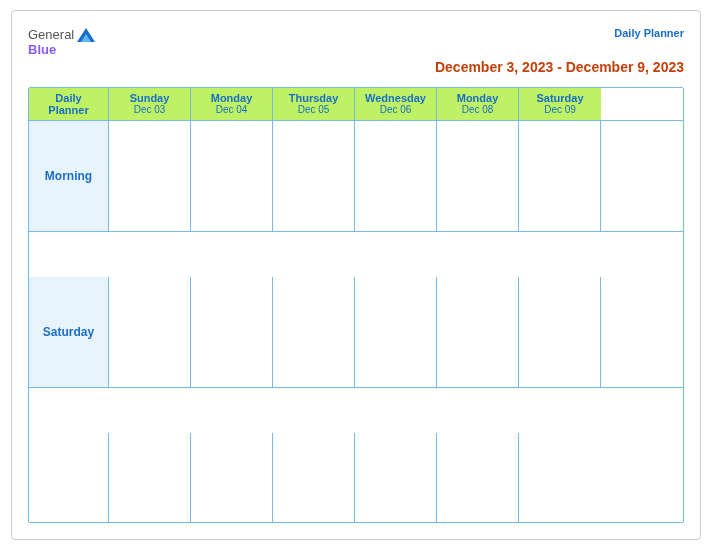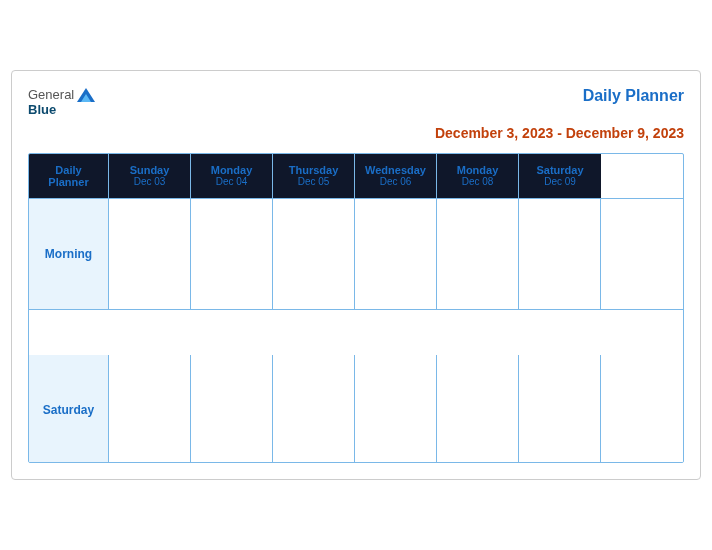--- a/index.html
+++ b/index.html
@@ -7,21 +7,21 @@
       width: 712px;
       height: 550px;
       background: #fff;
       font-family: Arial, sans-serif;
       display: flex;
       align-items: center;
       justify-content: center;
     }
     .page {
       width: 690px;
-      height: 410px;
+      height: 530px;
       background: #fff;
       border: 1px solid #ccc;
       border-radius: 4px;
       padding: 16px;
       display: flex;
       flex-direction: column;
     }
     .header {
       display: flex;
       justify-content: space-between;
@@ -38,33 +38,33 @@
       align-items: center;
       gap: 2px;
     }
     .logo-general {
       font-size: 13px;
       color: #555;
       font-weight: 400;
     }
     .logo-blue {
       font-size: 13px;
-      color: #0c4a6e;
+      color: #8b5cf6;
       font-weight: 700;
     }
     .logo-icon {
       width: 18px;
       height: 14px;
       margin-left: 1px;
     }
     .title-area {
       text-align: right;
     }
     .title-main {
-      font-size: 16px;
+      font-size: 11px;
       font-weight: 700;
       color: #1a6ec7;
     }
     .title-date {
       font-size: 14px;
       font-weight: 700;
       color: #c2410c;
       margin-top: 20px;
     }
     .calendar {
@@ -75,23 +75,23 @@
       border-radius: 2px;
       overflow: hidden;
     }
     .cal-header {
       display: grid;
       grid-template-columns: 80px repeat(7, 1fr);
       border-bottom: 1.5px solid #7ab8e8;
     }
     .cal-header-cell {
       text-align: center;
-      padding: 10px 2px;
+      padding: 4px 2px;
       border-right: 1px solid #7ab8e8;
-      background: #0f172a;
+      background: #bef264;
     }
     .cal-header-cell:last-child {
       border-right: none;
     }
     .cal-header-cell .day-name {
       font-size: 11px;
       font-weight: 700;
       color: #1a6ec7;
     }
     .cal-header-cell .day-date {

